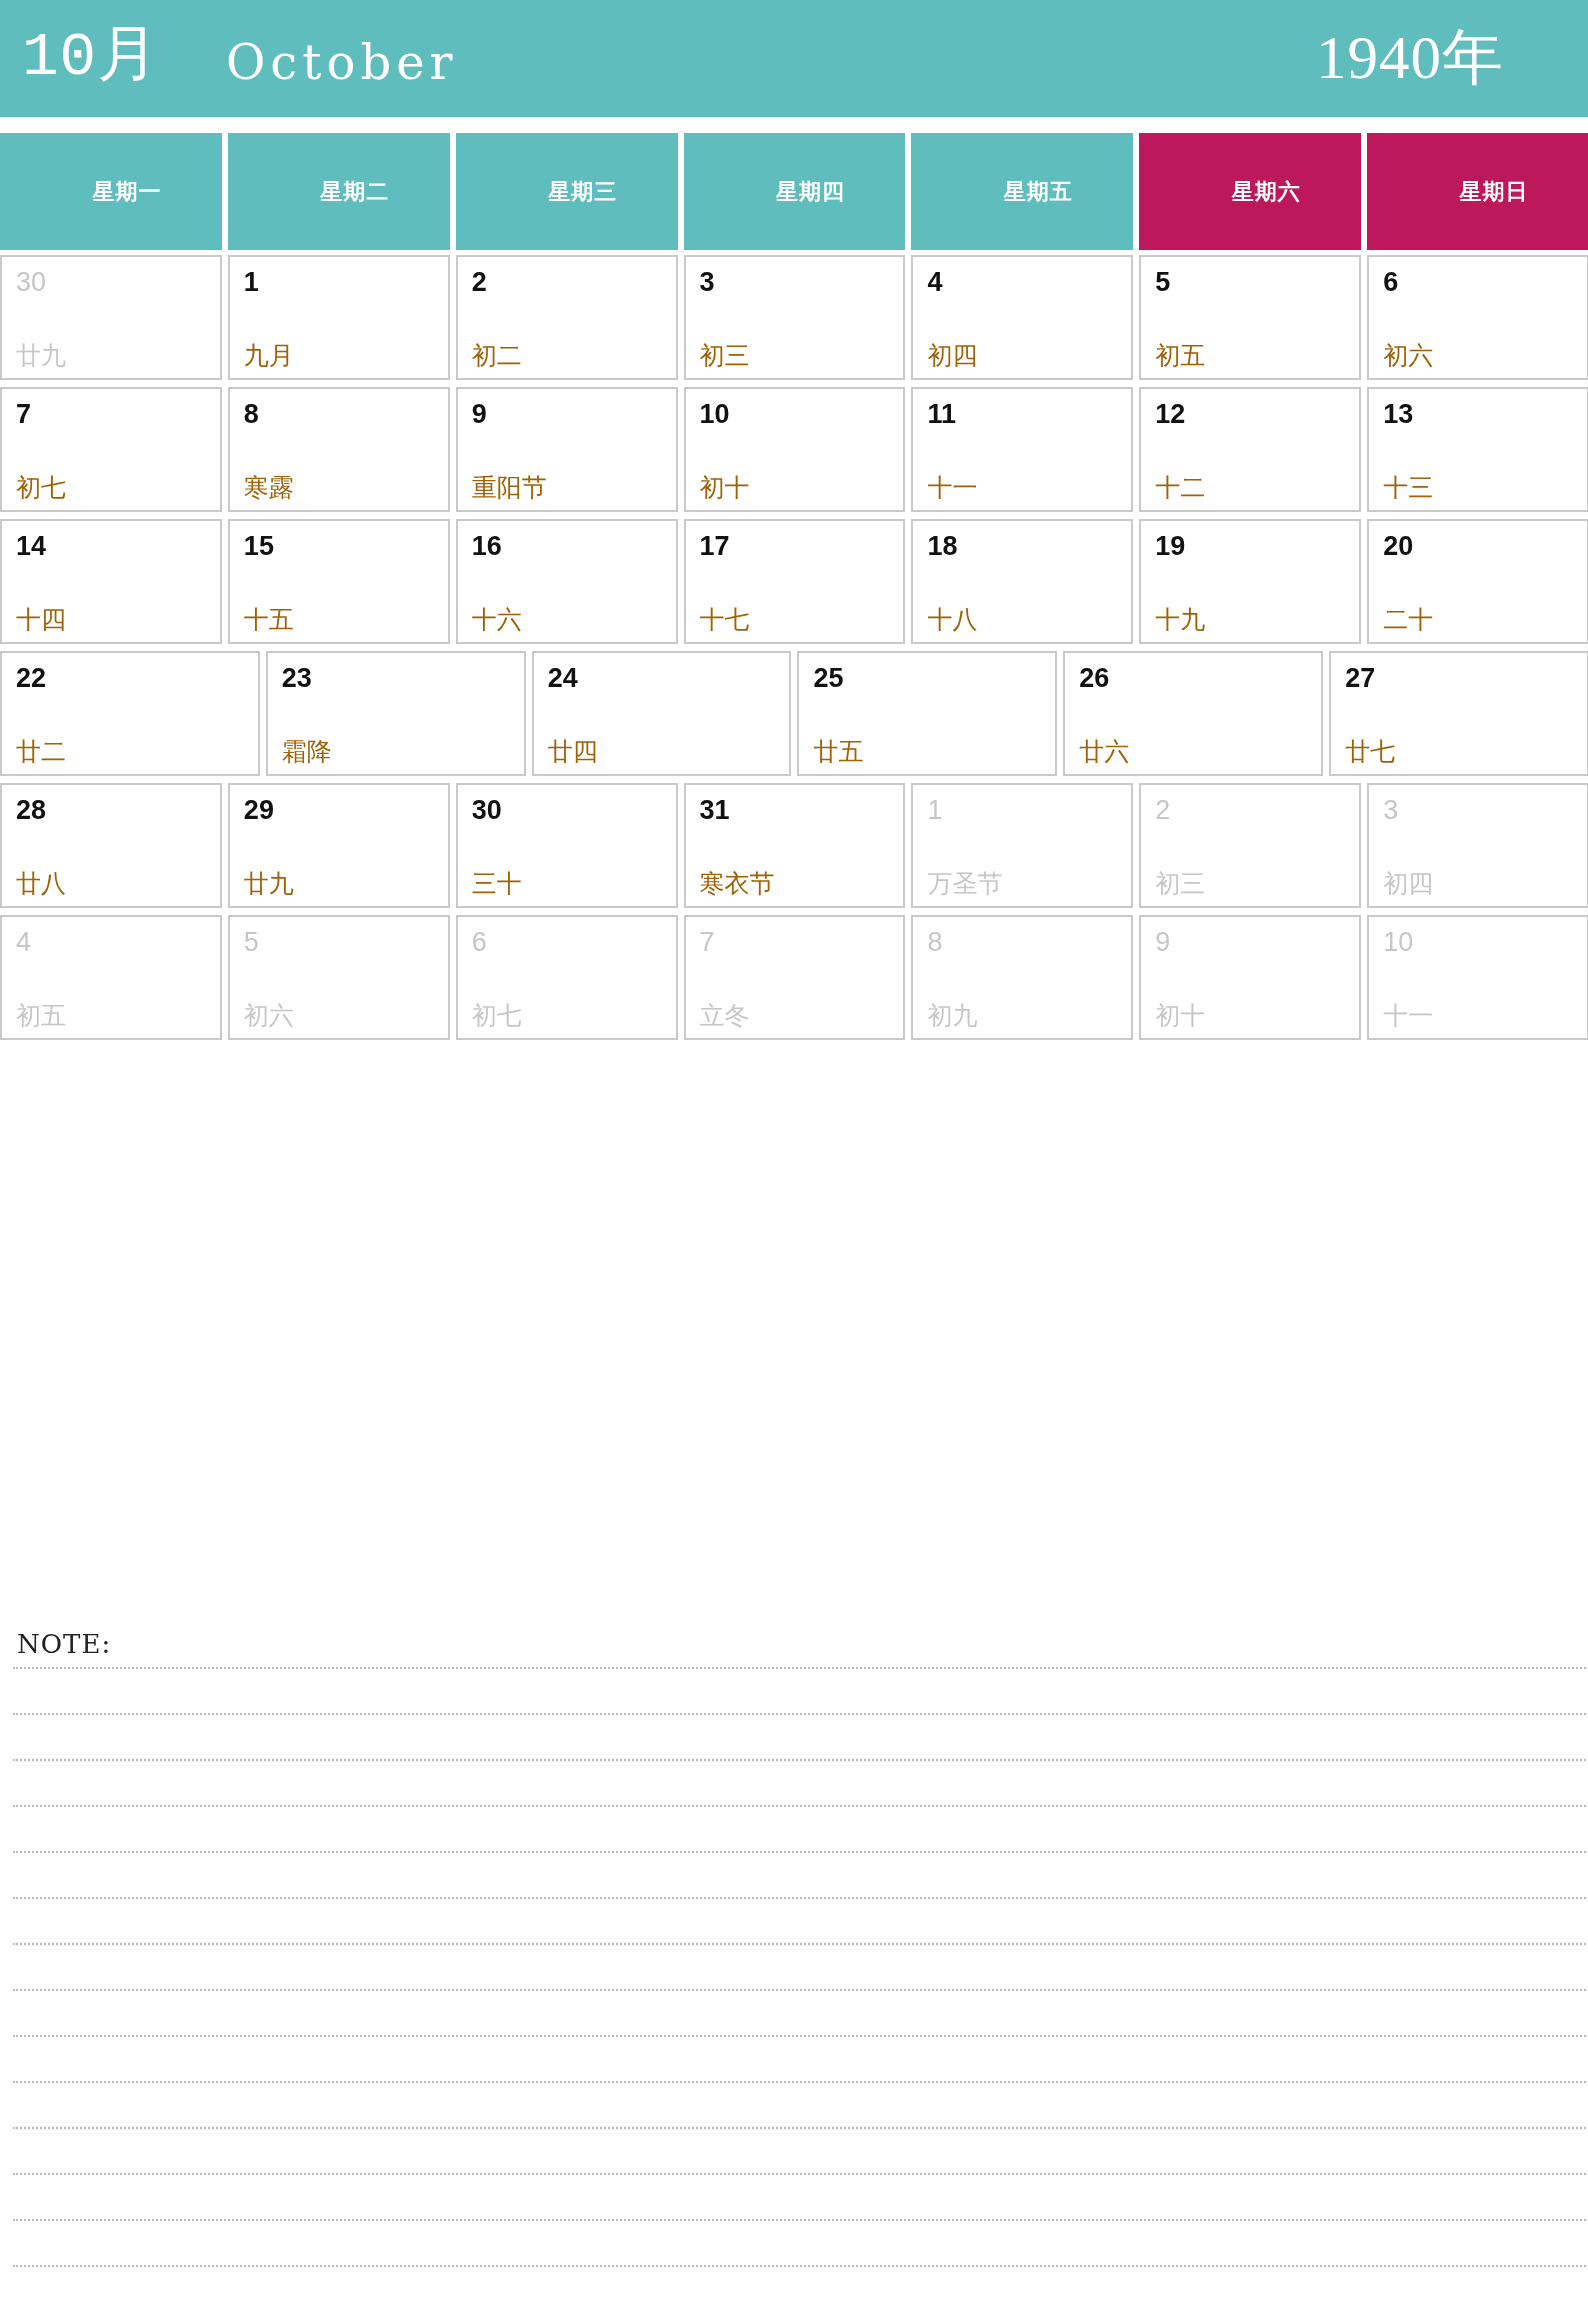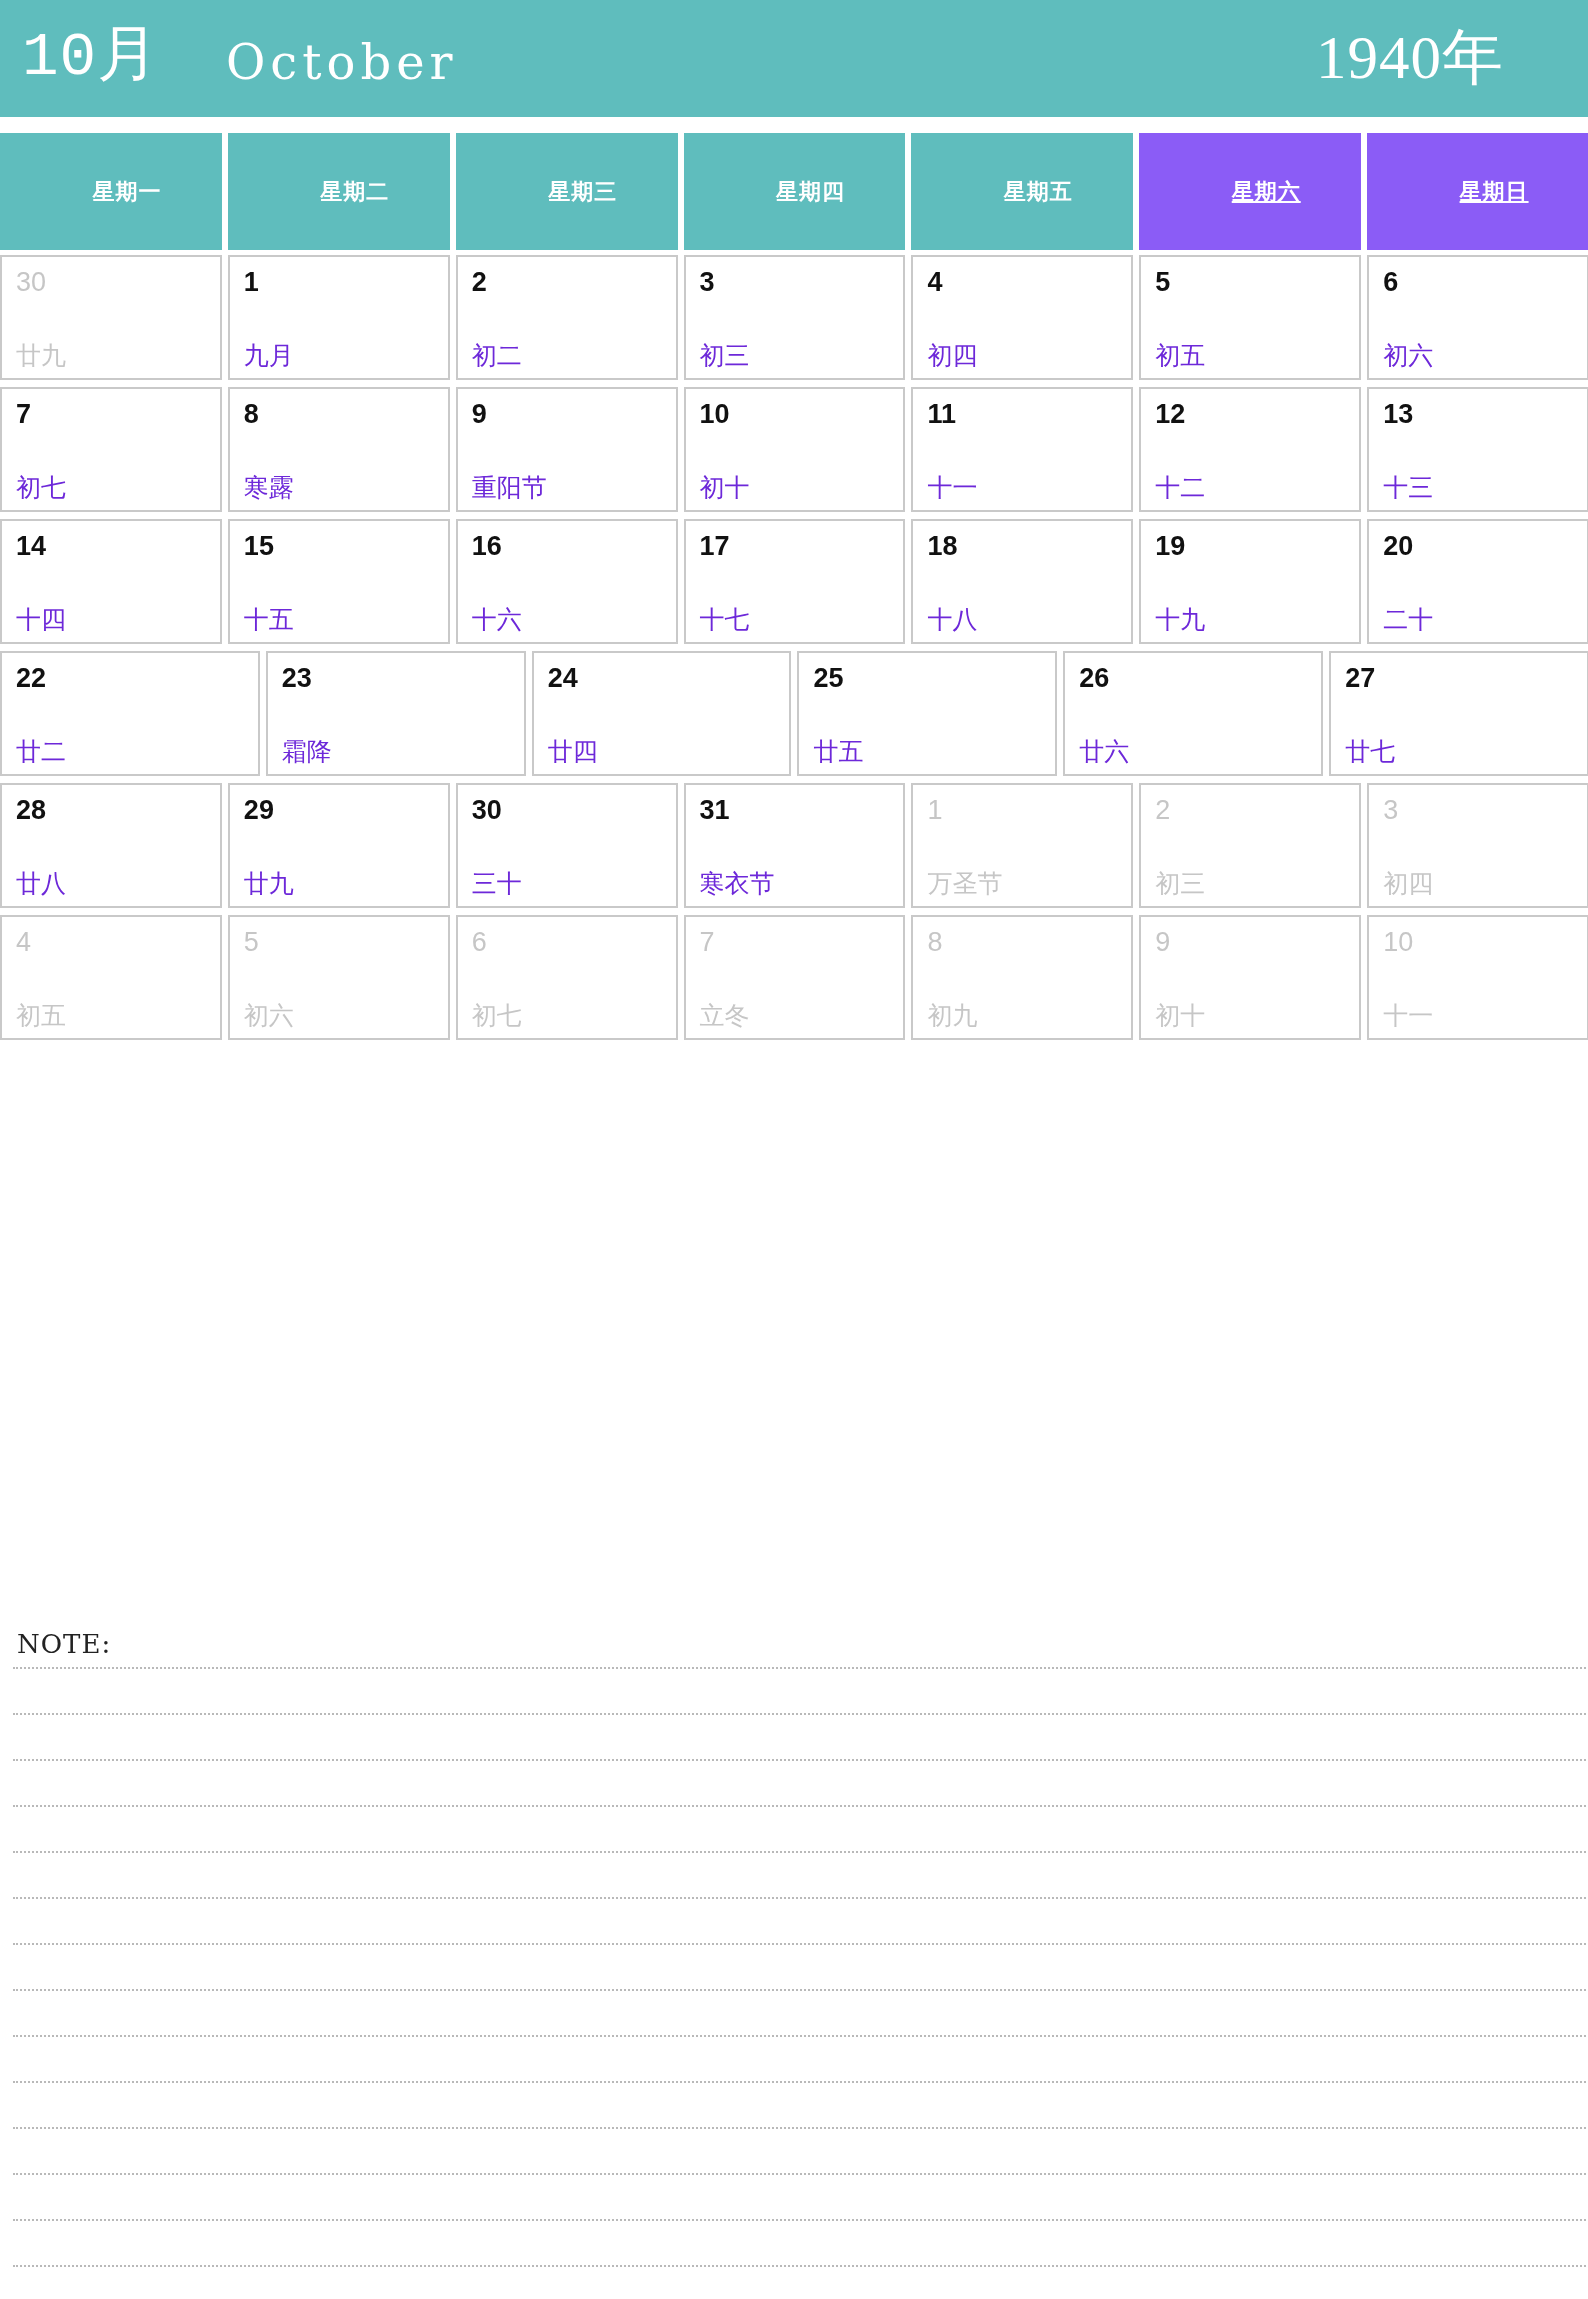--- a/index.html
+++ b/index.html
@@ -41,42 +41,42 @@
   }
   .wd{
     flex:1 1 0;height:117px;
     display:flex;align-items:center;justify-content:center;
     color:#ffffff;font-size:22px;font-weight:bold;
     font-family:"Liberation Sans","DejaVu Sans",sans-serif;
     letter-spacing:1px;
     background:#5fbdbd;
     padding-left:32px;
   }
-  .wd.weekend{background:#8b5cf6;text-decoration:underline;}
+  .wd.weekend{background:#be185d;}
 
   
   .grid{
     position:absolute;left:0;top:255px;width:1589px;
     display:flex;flex-direction:column;gap:7px;
   }
   .wrow{display:flex;gap:6px;height:125px;}
   .cell{
     flex:1 1 0;height:125px;position:relative;
     border:2px solid #c9c9c9;
     box-sizing:border-box;background:#ffffff;
   }
   .daynum{
     position:absolute;left:14px;top:10px;
     font-size:27px;line-height:30px;font-weight:bold;color:#111111;
     font-family:"Liberation Sans","DejaVu Sans",sans-serif;
   }
   .cell.out .daynum{color:#c6c6c6;font-weight:normal;}
   .lunar{
     position:absolute;left:14px;bottom:8px;
-    font-size:25px;line-height:28px;color:#6d28d9;
+    font-size:25px;line-height:28px;color:#a16207;
     font-family:"Liberation Serif","DejaVu Serif",serif;
   }
   .cell.out .lunar{color:#c6c6c6;}
 
   
   .note{
     position:absolute;left:0;top:1629px;width:1589px;height:671px;margin-left:13px;
   }
   .note-label{
     position:absolute;left:4px;top:0;

